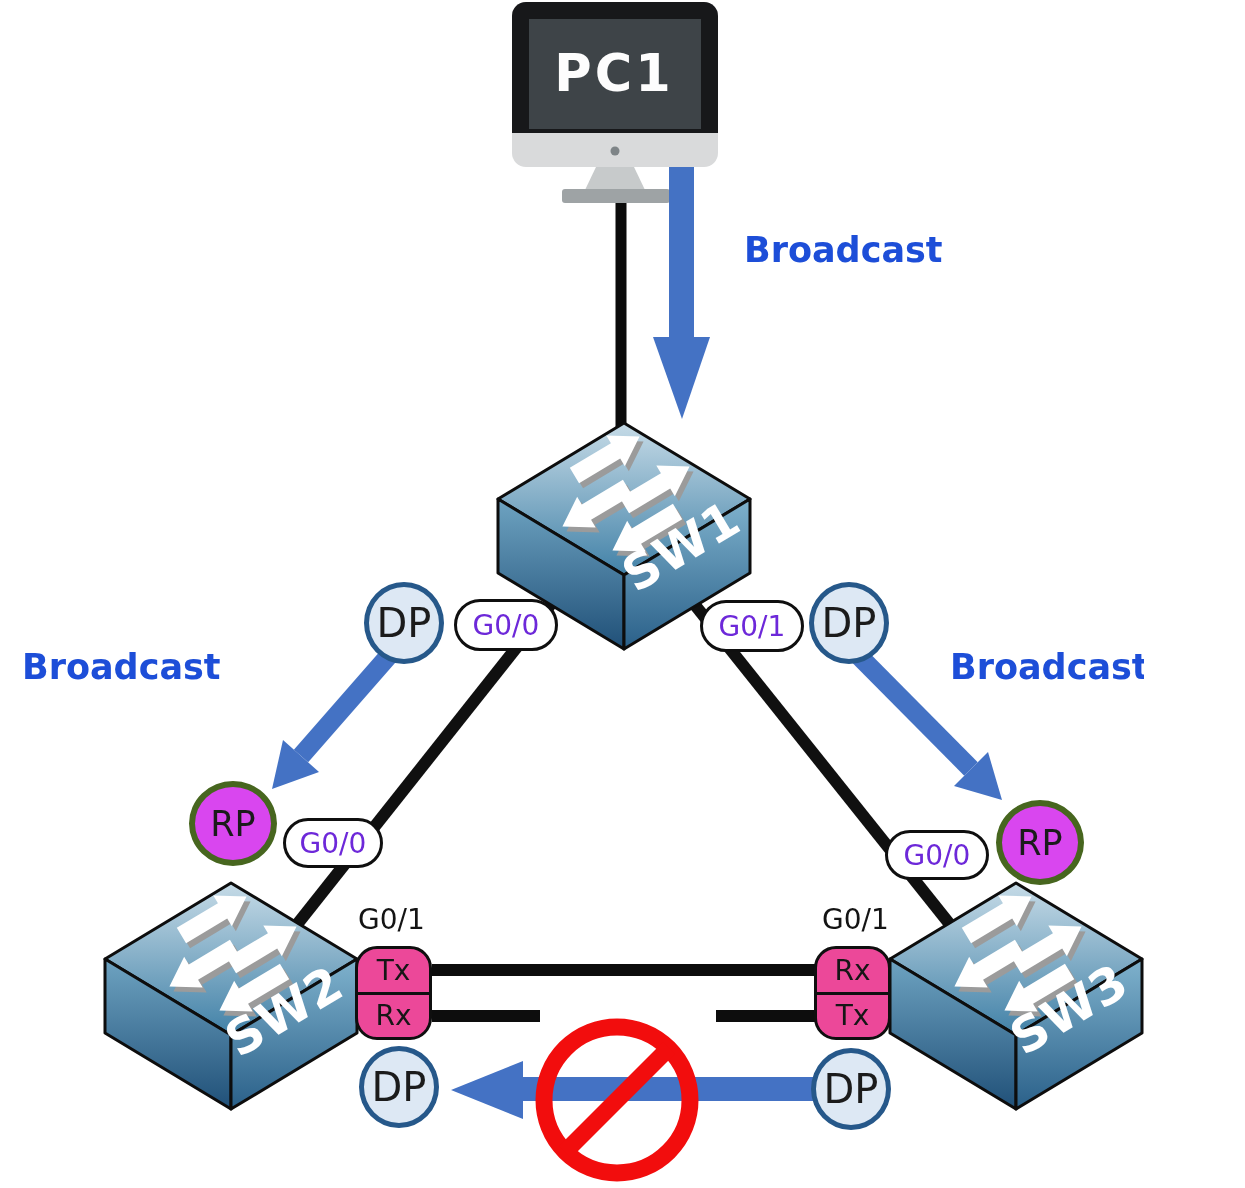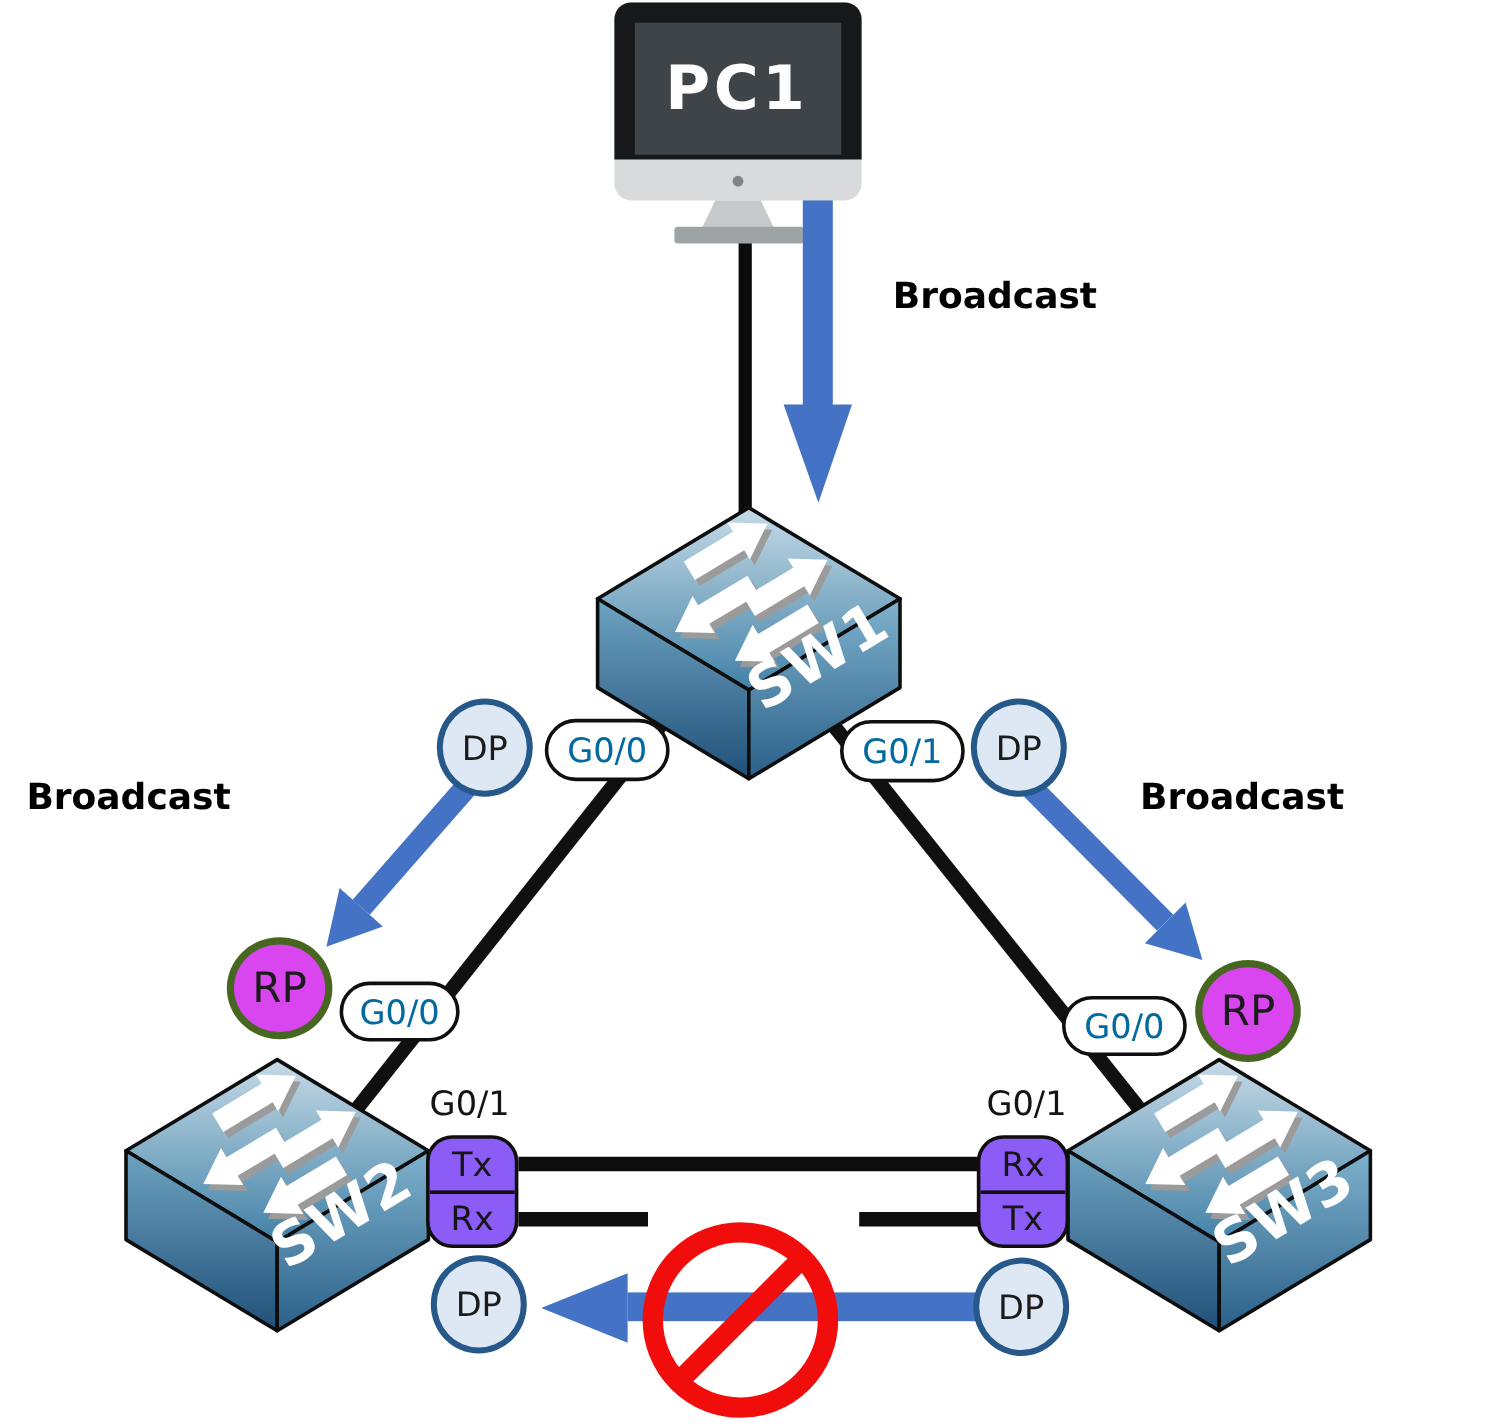--- a/index.html
+++ b/index.html
@@ -1,34 +1,34 @@
 <!DOCTYPE html>
 <html><head>
 <meta charset="utf-8">
 <style>
   html,body{margin:0;padding:0;background:#fff;}
   .stage{position:relative;width:1144px;height:1188px;background:#fff;overflow:hidden;
          font-family:"DejaVu Sans","Liberation Sans",sans-serif;}
   .stage svg.canvas{position:absolute;left:0;top:0;z-index:1;}
 
-  .broadcast{position:absolute;z-index:2;font-size:30px;font-weight:800;color:#000000;
+  .broadcast{position:absolute;z-index:2;font-size:35px;font-weight:800;color:#1d4ed8;
              letter-spacing:0px;line-height:1.1;white-space:nowrap;}
   .unilabel{position:absolute;z-index:2;font-size:33px;font-weight:400;color:#141414;white-space:nowrap;}
 
   .badge{position:absolute;z-index:2;box-sizing:border-box;border-radius:50%;
          display:flex;align-items:center;justify-content:center;color:#1b1b1b;}
-  .badge.dp{width:80px;height:82px;background:#dde8f4;border:5px solid #26588a;font-size:28px;}
+  .badge.dp{width:80px;height:82px;background:#dde8f4;border:5px solid #26588a;font-size:40px;}
   .badge.rp{width:88px;height:85px;background:#d946ef;border:6px solid #47661f;font-size:35px;}
 
   .pill{position:absolute;z-index:2;box-sizing:border-box;background:#fff;border:3.5px solid #0f0f0f;
         border-radius:26px;display:flex;align-items:center;justify-content:center;
-        font-size:28px;color:#0369a1;}
+        font-size:28px;color:#6d28d9;}
   .plainport{position:absolute;z-index:2;font-size:28px;color:#141414;white-space:nowrap;}
 
-  .duplex{position:absolute;z-index:2;box-sizing:border-box;width:77px;height:94px;background:#8b5cf6;
+  .duplex{position:absolute;z-index:2;box-sizing:border-box;width:77px;height:94px;background:#ec4899;
           border:3.5px solid #0f0f0f;border-radius:22px;display:flex;flex-direction:column;overflow:hidden;}
   .duplex .cell{flex:1;display:flex;align-items:center;justify-content:center;font-size:28px;color:#161616;}
   .duplex .cell + .cell{border-top:3px solid #0f0f0f;}
 
   svg text.swlabel{font-family:"DejaVu Sans","Liberation Sans",sans-serif;font-size:49px;font-weight:800;
                    fill:#ffffff;letter-spacing:1px;}
   svg text.pclabel{font-family:"DejaVu Sans","Liberation Sans",sans-serif;font-size:51px;font-weight:800;
                    fill:#fdfdfd;letter-spacing:3px;}
 </style>
 </head>

